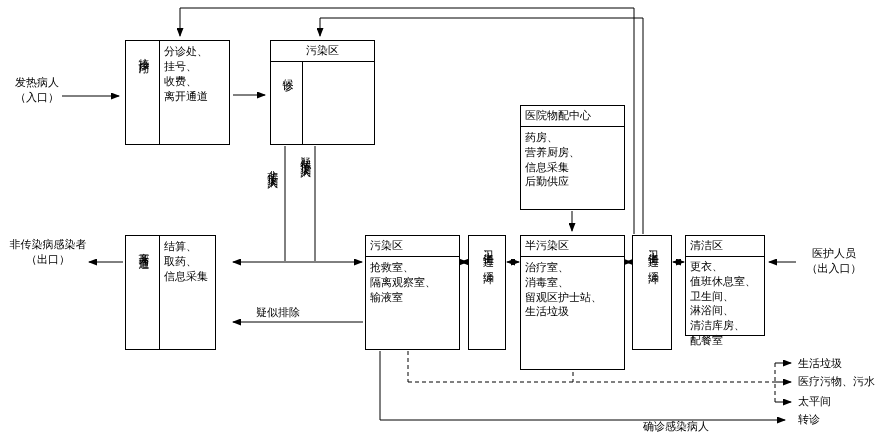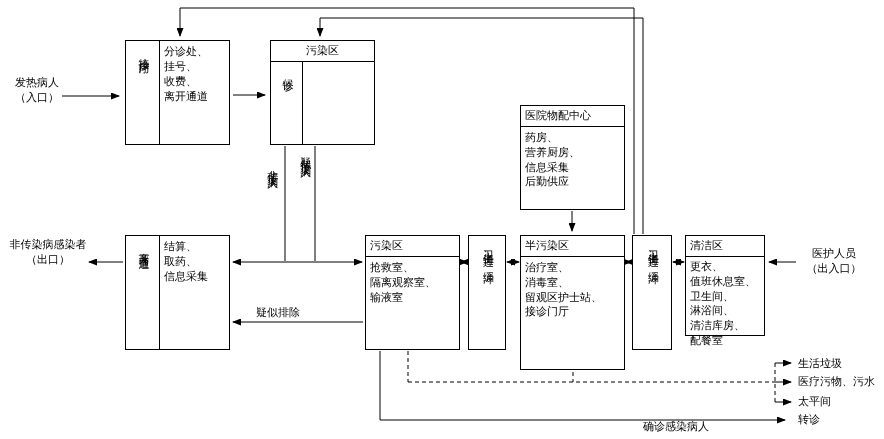--- a/index.html
+++ b/index.html
@@ -87,21 +87,21 @@
   </div>
 
   <div class="box col" style="left:520px;top:105px;width:105px;height:105px">
     <div class="title">医院物配中心</div>
     <div class="content ml">药房、
 营养厨房、
 信息采集
 后勤供应</div>
   </div>
 
-  <div class="box" style="left:125px;top:235px;width:105px;height:115px">
+  <div class="box" style="left:125px;top:235px;width:91px;height:115px">
     <div class="side" style="width:34px">
       <span class="vtext">离开通道</span>
     </div>
     <div class="content ml">结算、
 取药、
 信息采集</div>
   </div>
 
   <div class="box col" style="left:365px;top:235px;width:95px;height:115px">
     <div class="title">污染区</div>
@@ -112,21 +112,21 @@
 
   <div class="box" style="left:468px;top:235px;width:38px;height:115px;justify-content:center;padding-top:5px">
     <span class="vtext">卫生通过、缓冲</span>
   </div>
 
   <div class="box col" style="left:520px;top:235px;width:105px;height:135px">
     <div class="title">半污染区</div>
     <div class="content ml">治疗室、
 消毒室、
 留观区护士站、
-接诊门厅</div>
+生活垃圾</div>
   </div>
 
   <div class="box" style="left:632px;top:235px;width:40px;height:115px;justify-content:center;padding-top:5px">
     <span class="vtext">卫生通过、缓冲</span>
   </div>
 
   <div class="box col" style="left:685px;top:235px;width:80px;height:101px">
     <div class="title">清洁区</div>
     <div class="content ml" style="padding:3px 4px">更衣、
 值班休息室、

